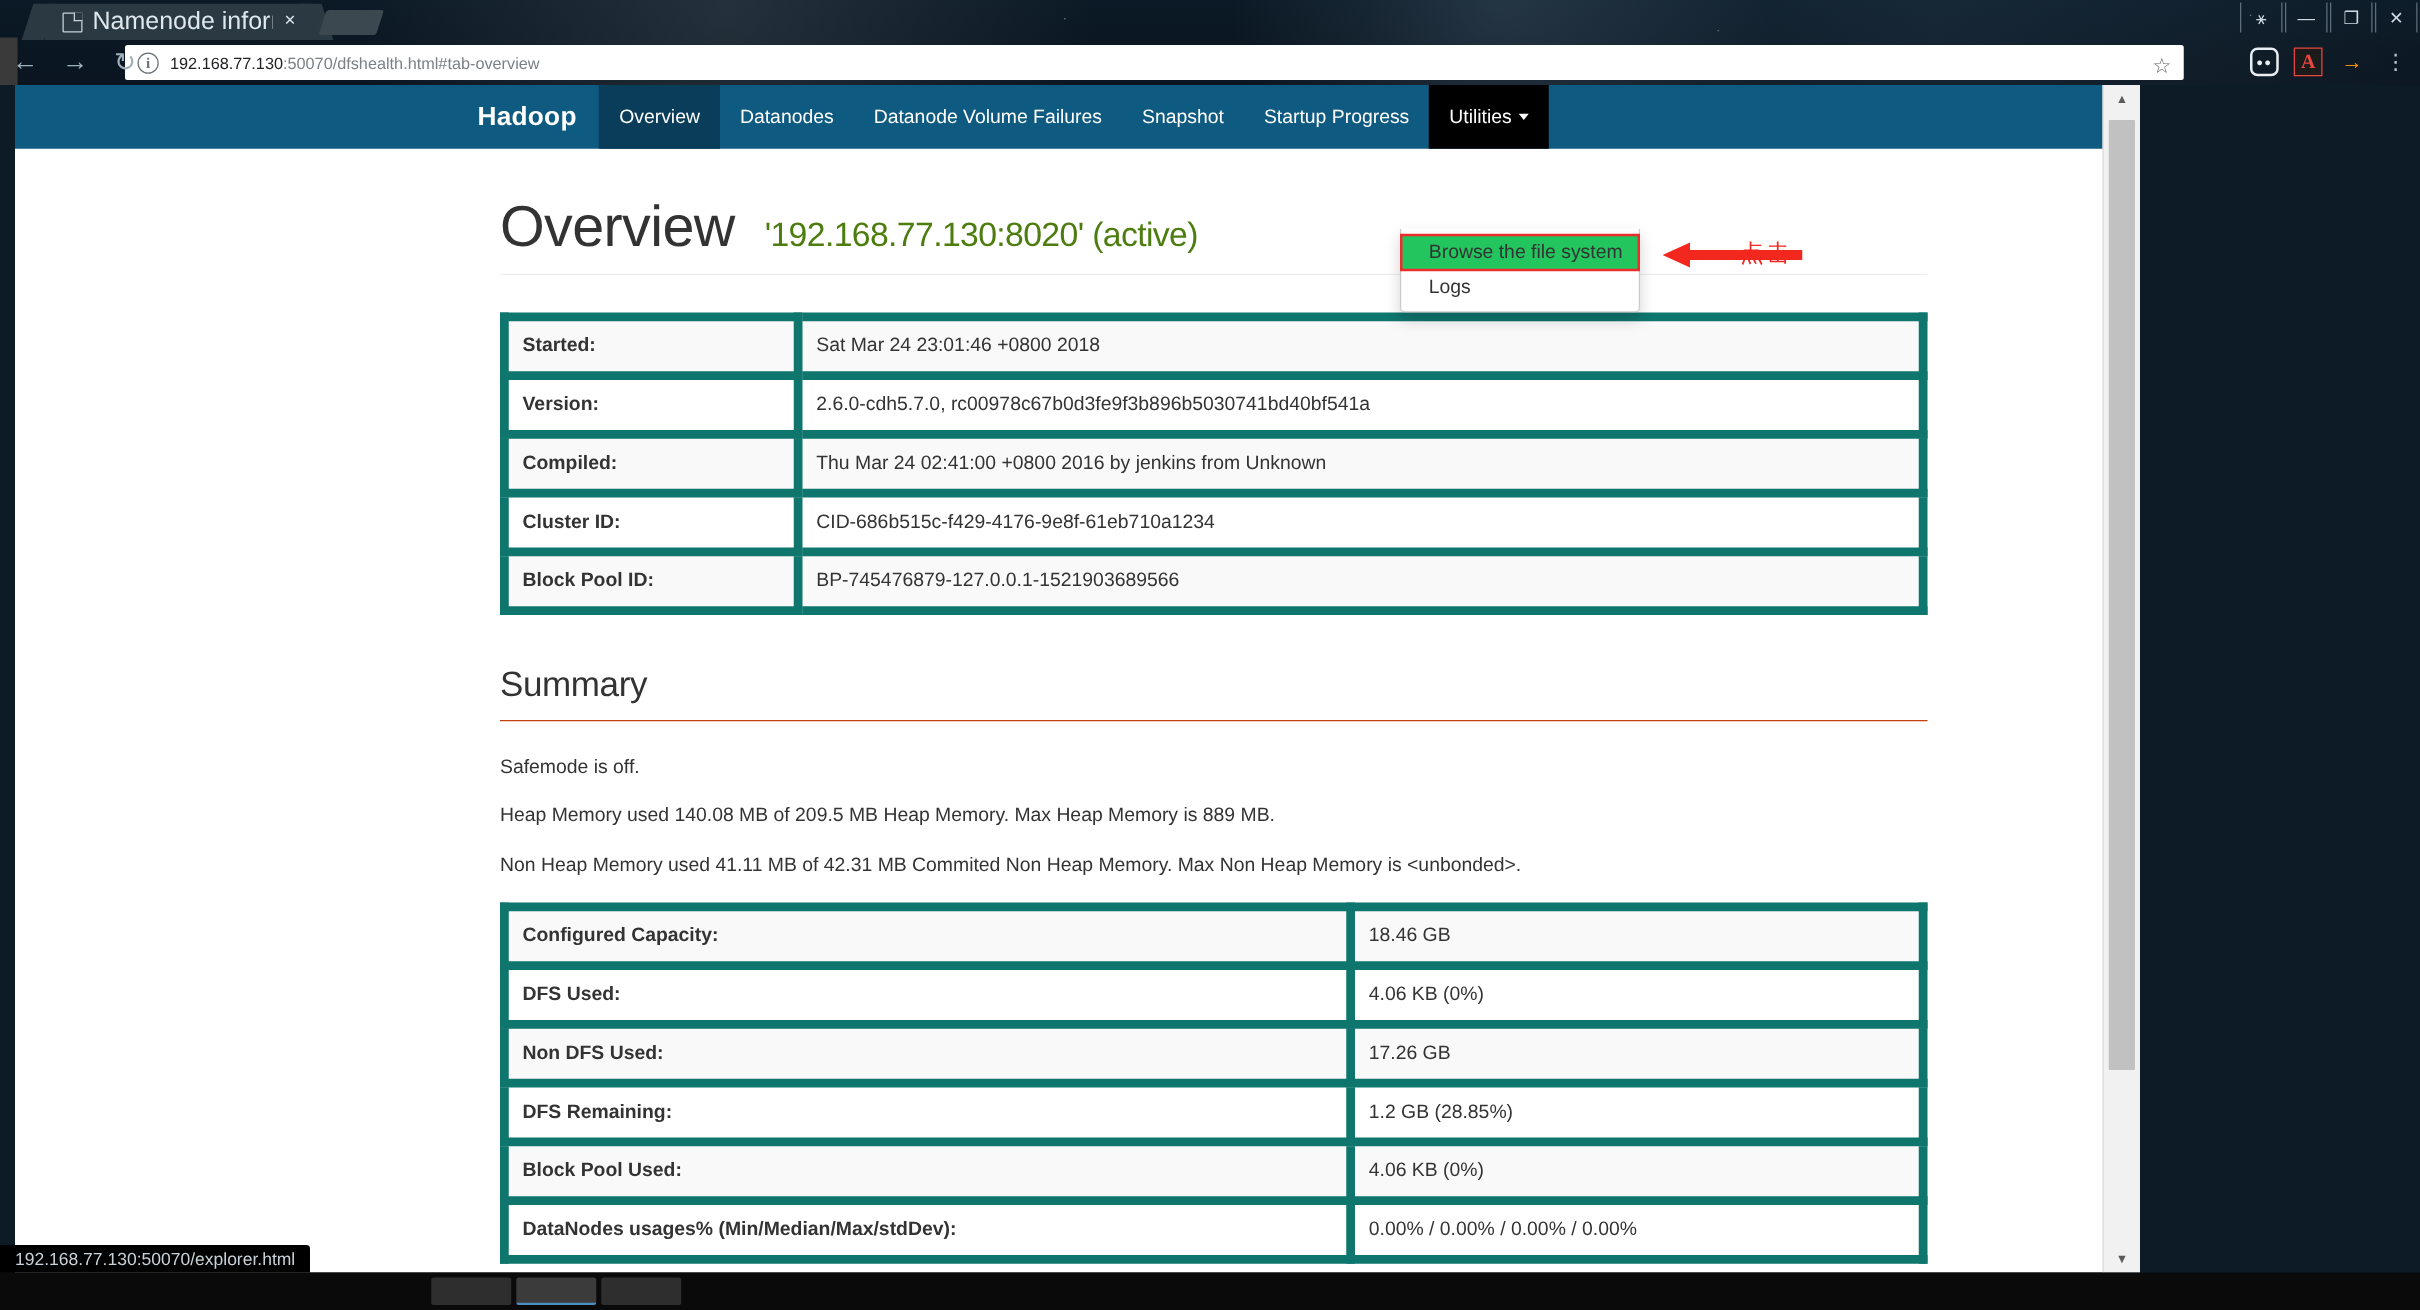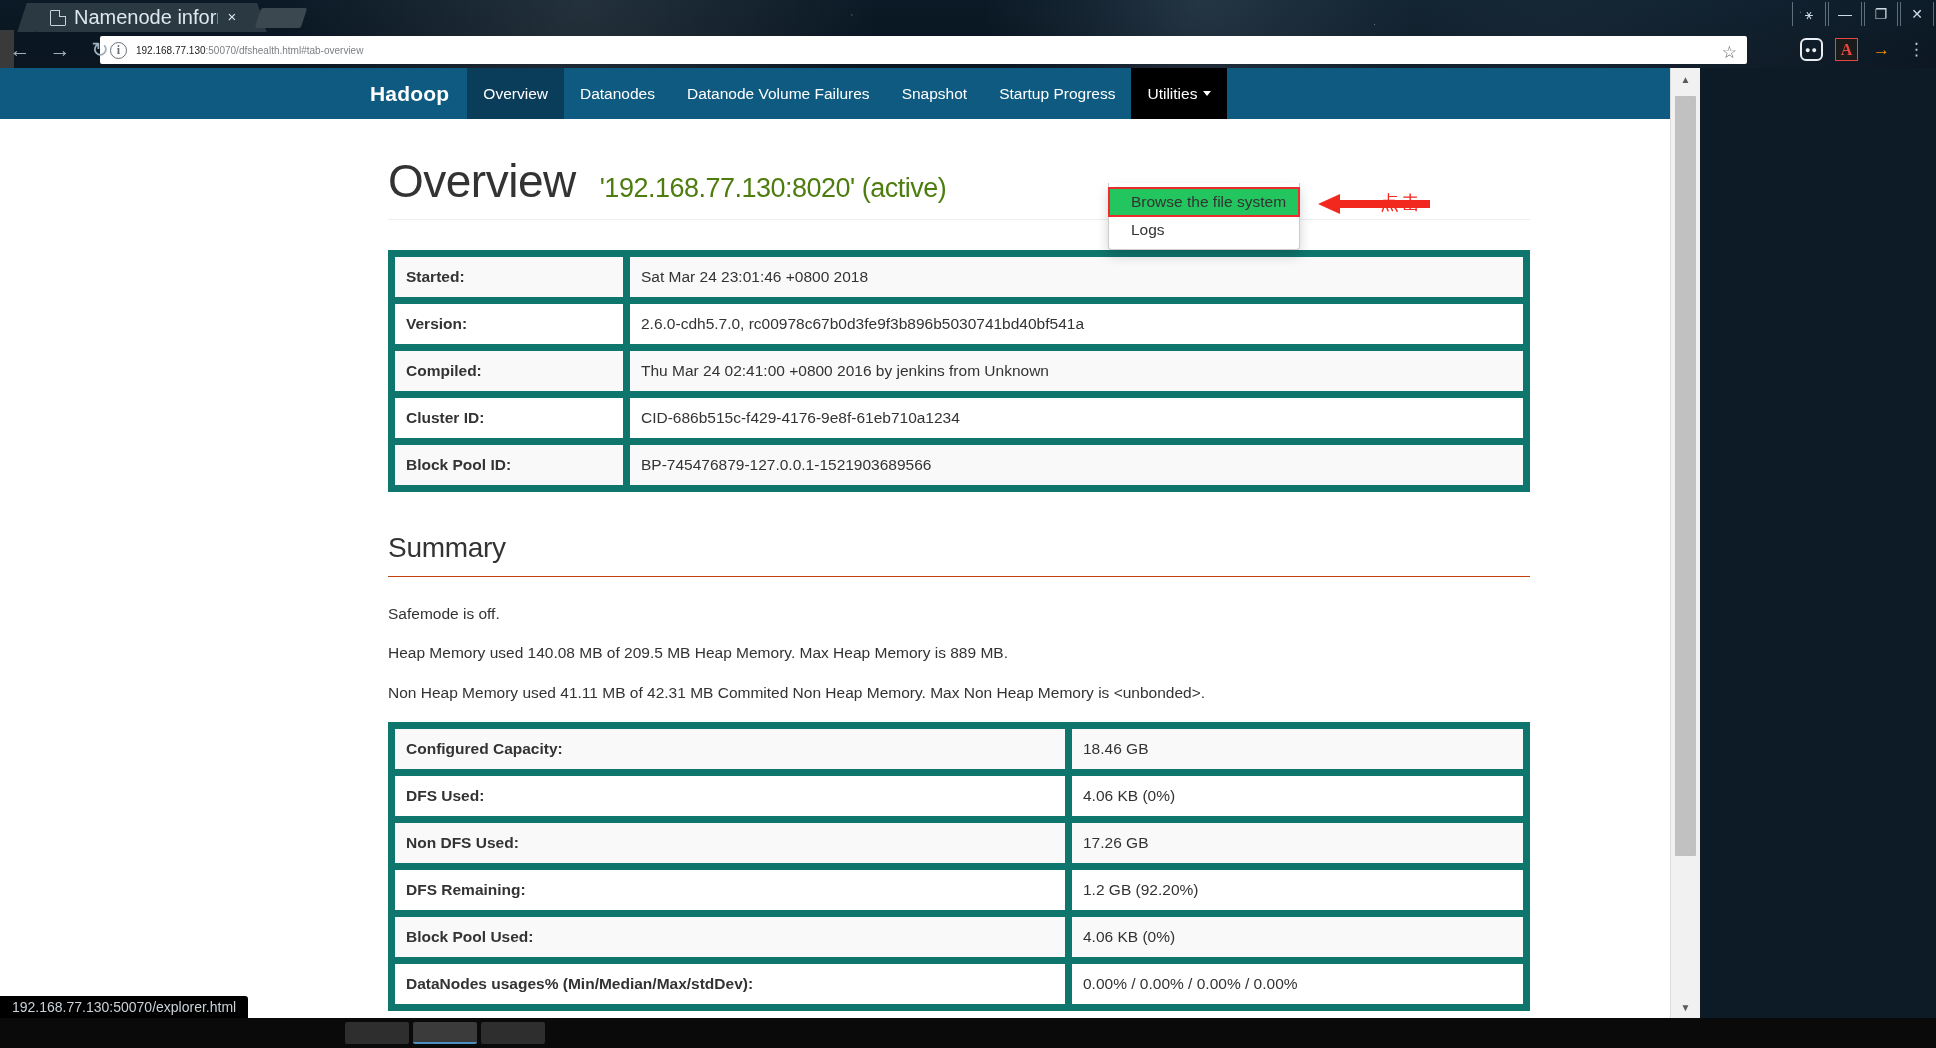--- a/index.html
+++ b/index.html
@@ -121,21 +121,21 @@
     display:flex; align-items:center;
     padding:0 10px;
   }
   #info-icon{
     width:17px; height:17px; border:1.4px solid #6b7176; border-radius:50%;
     color:#6b7176; font-size:12px; line-height:15px; text-align:center;
     font-family:"Liberation Serif", serif; font-weight:bold;
     margin-right:9px; flex:0 0 17px;
   }
   #url-text{
-    font-size:10px; color:#202124; white-space:nowrap;
+    font-size:13px; color:#202124; white-space:nowrap;
     font-family:"Liberation Sans", sans-serif;
   }
   #url-text .dim{ color:#7c8085; }
   #star-icon{
     position:absolute; right:10px; top:6px;
     font-size:17px; color:#5f6368;
   }
   
   #ext-icons{
     position:absolute; right:8px; top:38px; display:flex; align-items:center; gap:12px;
@@ -151,21 +151,21 @@
   #ext-acrobat{
     border:1.6px solid #e8473f; background:#1b1b1b;
     color:#e8473f; font-family:"Liberation Serif", serif; font-weight:bold; font-size:16px;
     line-height:18px;
   }
   #ext-arrow{ color:#f39200; font-size:17px; }
   #ext-menu{ color:#b9c7d2; font-size:17px; }
 
   
   #viewport{
-    position:absolute; left:0; top:68px; width:1700px; height:950px;
+    position:absolute; left:12px; top:68px; width:1700px; height:950px;
     background:#ffffff; overflow:hidden;
   }
 
   
   #navbar{
     position:absolute; left:0; top:0; width:1906px; height:51px;
     background:#0f5a80;
     display:flex; align-items:stretch;
     padding-left:352px;
   }
@@ -422,21 +422,21 @@
           <tr>
             <td>DFS Used:</td>
             <td>4.06 KB (0%)</td>
           </tr>
           <tr>
             <td>Non DFS Used:</td>
             <td>17.26 GB</td>
           </tr>
           <tr>
             <td>DFS Remaining:</td>
-            <td>1.2 GB (92.20%)</td>
+            <td>1.2 GB (28.85%)</td>
           </tr>
           <tr>
             <td>Block Pool Used:</td>
             <td>4.06 KB (0%)</td>
           </tr>
           <tr>
             <td>DataNodes usages% (Min/Median/Max/stdDev):</td>
             <td>0.00% / 0.00% / 0.00% / 0.00%</td>
           </tr>
 

